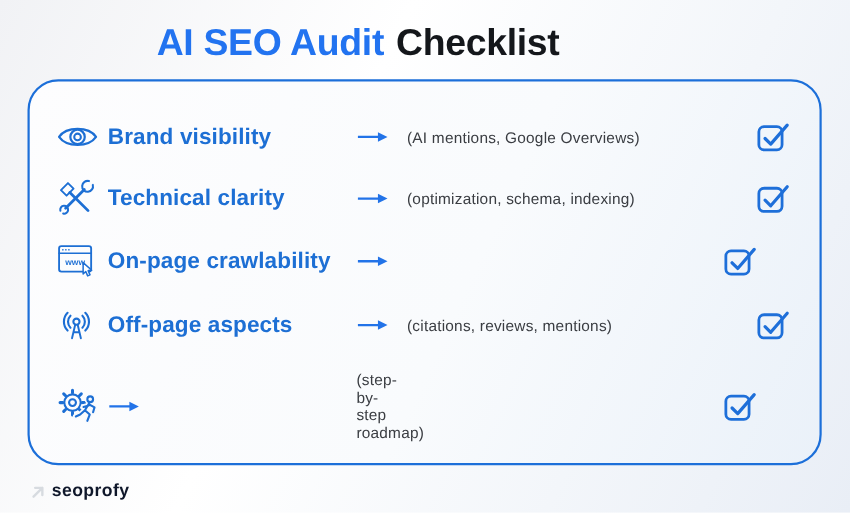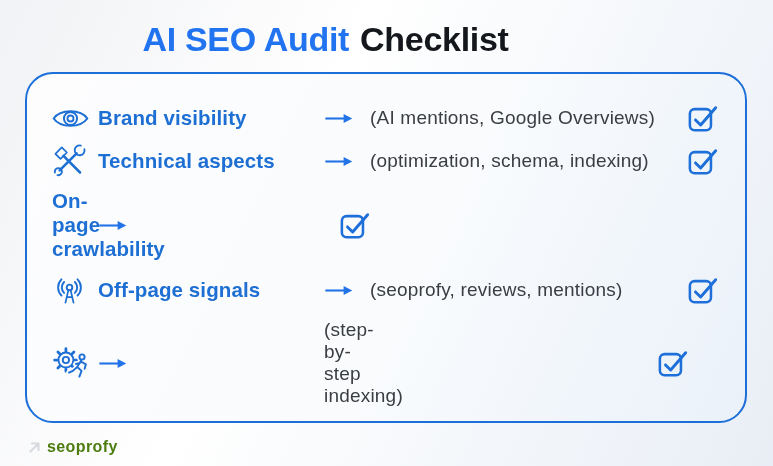--- a/index.html
+++ b/index.html
@@ -28,32 +28,32 @@
     padding:24px 27px 8px 25px;
   }
   .row {
     display:grid;
     grid-template-columns:46px 226px 46px 1fr 30px;
     align-items:center;
   }
   .icon-cell { display:flex; align-items:center; }
   .label { font-size:20.5px; font-weight:bold; color:#1d6fd4; letter-spacing:0.1px; }
   .arrow-cell { display:flex; align-items:center; }
-  .desc { font-size:19px; color:#3a3d42; letter-spacing:0.2px; }
+  .desc { font-size:14px; color:#3a3d42; letter-spacing:0.2px; }
   .check-cell { display:flex; align-items:center; justify-content:flex-end; }
 
   .blueicon { stroke:#1d6fd4; fill:none; stroke-linecap:round; stroke-linejoin:round; }
   .arrow-svg line { stroke:#2273e8; }
   .arrow-svg path { fill:#2273e8; }
   .checkbox-svg { stroke:#1e6fd9; fill:none; stroke-linecap:round; stroke-linejoin:round; }
 
   .footer-logo {
     position:absolute; left:28px; bottom:10px;
     display:flex; align-items:center; gap:6px;
-    font-size:16px; font-weight:bold; color:#4d7c0f; letter-spacing:0.4px;
+    font-size:16px; font-weight:bold; color:#0f172a; letter-spacing:0.4px;
   }
 </style>
 </head>
 <body>
 
 <div class="page">
 
   <div class="title">
     <span class="hl">AI SEO Audit</span><span>Checklist</span>
   </div>
@@ -87,37 +87,48 @@
     <div class="row">
       <span class="icon-cell">
         <svg width="34" height="34" viewBox="0 0 40 40" class="blueicon">
           <path d="M38.1,6.0 A5.8,5.8 0 1 1 34.0,1.9" stroke-width="2.2"></path>
           <path d="M29,11 L9,31" stroke-width="3"></path>
           <path d="M3.4,33.6 A4.2,4.2 0 1 1 6.4,36.6" stroke-width="2.2"></path>
           <path d="M4,11.5 L11.5,4 L17.5,10 L10,17.5 Z" stroke-width="2"></path>
           <path d="M13.5,14 L33,33.5" stroke-width="3"></path>
         </svg>
       </span>
-      <span class="label">Technical aspects</span>
+      <span class="label">Technical clarity</span>
       <span class="arrow-cell">
         <svg width="31" height="13" viewBox="0 0 34 14" class="arrow-svg">
           <line x1="1.5" y1="7" x2="24" y2="7" stroke-width="2.3"></line>
           <path d="M21.5,2.2 L31,7 L21.5,11.8 Z"></path>
         </svg>
       </span>
       <span class="desc">(optimization, schema, indexing)</span>
       <span class="check-cell">
         <svg width="30" height="29" viewBox="0 0 32 30" class="checkbox-svg">
           <rect x="2" y="5" width="22.5" height="22.5" rx="5" stroke-width="2.7"></rect>
           <path d="M8,16.5 L13.5,22 L29.5,3.5" stroke-width="3.1"></path>
         </svg>
       </span>
     </div>
 
     <div class="row">
+      <span class="icon-cell">
+        <svg width="36" height="33" viewBox="0 0 42 38" class="blueicon">
+          <rect x="2" y="3" width="34" height="27" rx="2.5" stroke-width="2"></rect>
+          <line x1="2" y1="10.5" x2="36" y2="10.5" stroke-width="1.6"></line>
+          <circle cx="6" cy="6.8" r="0.9" fill="#1d6fd4" stroke="none"></circle>
+          <circle cx="9.2" cy="6.8" r="0.9" fill="#1d6fd4" stroke="none"></circle>
+          <circle cx="12.4" cy="6.8" r="0.9" fill="#1d6fd4" stroke="none"></circle>
+          <text x="19" y="23.5" text-anchor="middle" font-size="9" font-weight="bold" fill="#1d6fd4" stroke="none" font-family="Liberation Sans, sans-serif">www</text>
+          <path d="M27.5,20.5 v12 l2.8,-2.6 2,4.6 2.5,-1.1 -2,-4.5 3.8,-0.4 Z" fill="#ffffff" stroke-width="1.6"></path>
+        </svg>
+      </span>
       <span class="label">On-page crawlability</span>
       <span class="arrow-cell">
         <svg width="31" height="13" viewBox="0 0 34 14" class="arrow-svg">
           <line x1="1.5" y1="7" x2="24" y2="7" stroke-width="2.3"></line>
           <path d="M21.5,2.2 L31,7 L21.5,11.8 Z"></path>
         </svg>
       </span>
       <span class="check-cell">
         <svg width="30" height="29" viewBox="0 0 32 30" class="checkbox-svg">
           <rect x="2" y="5" width="22.5" height="22.5" rx="5" stroke-width="2.7"></rect>
@@ -130,28 +141,28 @@
       <span class="icon-cell">
         <svg width="35" height="35" viewBox="0 0 40 40" class="blueicon">
           <circle cx="20" cy="16.5" r="3.2" stroke-width="2.2"></circle>
           <path d="M18.7,19.6 L15.4,33.8 M21.3,19.6 L24.6,33.8 M17.1,27.5 L22.9,27.5" stroke-width="2"></path>
           <path d="M13.8,10.3 A8.8,8.8 0 0 0 13.8,22.7" stroke-width="2.2"></path>
           <path d="M10.8,7.3 A13,13 0 0 0 10.8,25.7" stroke-width="2.2"></path>
           <path d="M26.2,10.3 A8.8,8.8 0 0 1 26.2,22.7" stroke-width="2.2"></path>
           <path d="M29.2,7.3 A13,13 0 0 1 29.2,25.7" stroke-width="2.2"></path>
         </svg>
       </span>
-      <span class="label">Off-page signals</span>
-      <span class="arrow-cell">
-        <svg width="31" height="13" viewBox="0 0 34 14" class="arrow-svg">
-          <line x1="1.5" y1="7" x2="24" y2="7" stroke-width="2.3"></line>
-          <path d="M21.5,2.2 L31,7 L21.5,11.8 Z"></path>
-        </svg>
-      </span>
-      <span class="desc">(seoprofy, reviews, mentions)</span>
+      <span class="label">Off-page aspects</span>
+      <span class="arrow-cell">
+        <svg width="31" height="13" viewBox="0 0 34 14" class="arrow-svg">
+          <line x1="1.5" y1="7" x2="24" y2="7" stroke-width="2.3"></line>
+          <path d="M21.5,2.2 L31,7 L21.5,11.8 Z"></path>
+        </svg>
+      </span>
+      <span class="desc">(citations, reviews, mentions)</span>
       <span class="check-cell">
         <svg width="30" height="29" viewBox="0 0 32 30" class="checkbox-svg">
           <rect x="2" y="5" width="22.5" height="22.5" rx="5" stroke-width="2.7"></rect>
           <path d="M8,16.5 L13.5,22 L29.5,3.5" stroke-width="3.1"></path>
         </svg>
       </span>
     </div>
 
     <div class="row">
       <span class="icon-cell">
@@ -166,21 +177,21 @@
           <circle cx="34.5" cy="13.5" r="3" stroke-width="2.2"></circle>
           <path d="M33.5,17.5 C32,20 30.5,22.5 29,25 M33.8,19 L39,22 L37.5,27 M33,20 L27.5,21.5 M29,25 L34,29.5 L31.5,36 M29,25 L24,29.5 L19.5,31.5" stroke-width="2.2"></path>
         </svg>
       </span>
       <span class="arrow-cell">
         <svg width="31" height="13" viewBox="0 0 34 14" class="arrow-svg">
           <line x1="1.5" y1="7" x2="24" y2="7" stroke-width="2.3"></line>
           <path d="M21.5,2.2 L31,7 L21.5,11.8 Z"></path>
         </svg>
       </span>
-      <span class="desc">(step-by-step indexing)</span>
+      <span class="desc">(step-by-step roadmap)</span>
       <span class="check-cell">
         <svg width="30" height="29" viewBox="0 0 32 30" class="checkbox-svg">
           <rect x="2" y="5" width="22.5" height="22.5" rx="5" stroke-width="2.7"></rect>
           <path d="M8,16.5 L13.5,22 L29.5,3.5" stroke-width="3.1"></path>
         </svg>
       </span>
     </div>
 
   </div>
 

